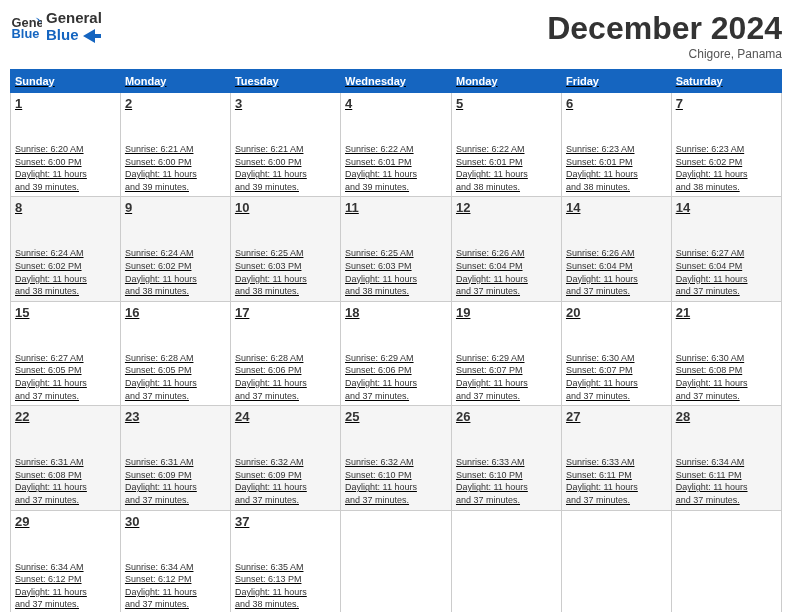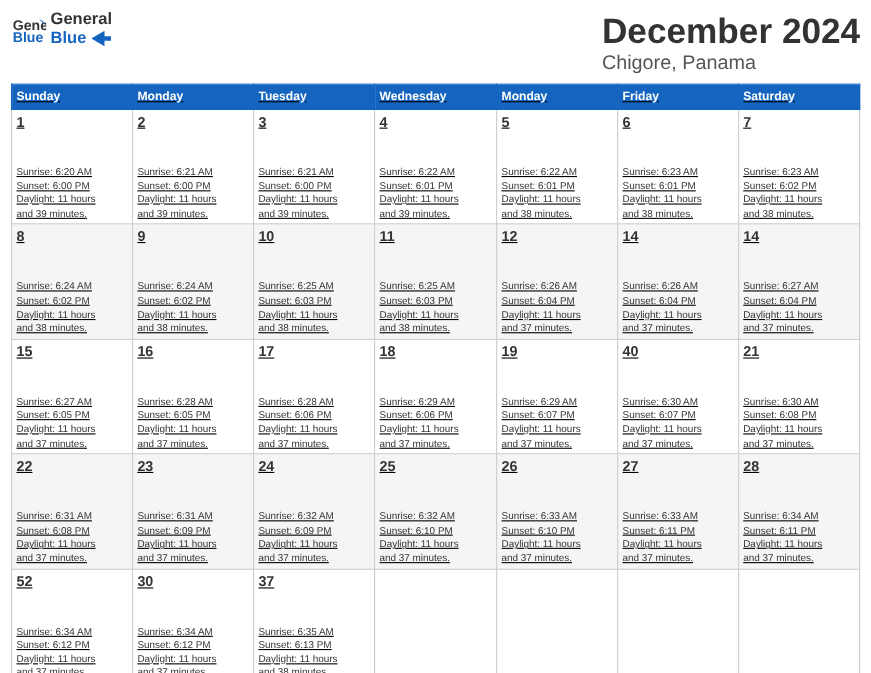--- a/index.html
+++ b/index.html
@@ -25,28 +25,29 @@
     .logo {
       display: flex;
       align-items: center;
       gap: 4px;
     }
     .logo-icon {
       width: 32px;
       height: 32px;
     }
     .title-block {
+      text-align: right;
     }
     .month-title {
       font-size: 32px;
       font-weight: bold;
       color: #333;
     }
     .location {
-      font-size: 18px;
+      font-size: 12px;
       color: #555;
     }
     .calendar {
       width: 100%;
       border-collapse: collapse;
       font-size: 9.5px;
       text-decoration: underline;
     }
     .calendar th {
       background: #1565c0;
@@ -198,21 +199,21 @@
           </td>
           <td>
             <div class="day-number">18</div>
             <div class="day-info">Sunrise: 6:29 AM<br>Sunset: 6:06 PM<br>Daylight: 11 hours<br>and 37 minutes.</div>
           </td>
           <td>
             <div class="day-number">19</div>
             <div class="day-info">Sunrise: 6:29 AM<br>Sunset: 6:07 PM<br>Daylight: 11 hours<br>and 37 minutes.</div>
           </td>
           <td>
-            <div class="day-number">40</div>
+            <div class="day-number">20</div>
             <div class="day-info">Sunrise: 6:30 AM<br>Sunset: 6:07 PM<br>Daylight: 11 hours<br>and 37 minutes.</div>
           </td>
           <td>
             <div class="day-number">21</div>
             <div class="day-info">Sunrise: 6:30 AM<br>Sunset: 6:08 PM<br>Daylight: 11 hours<br>and 37 minutes.</div>
           </td>
         </tr>
         <tr>
           <td>
             <div class="day-number">22</div>
@@ -238,21 +239,21 @@
             <div class="day-number">27</div>
             <div class="day-info">Sunrise: 6:33 AM<br>Sunset: 6:11 PM<br>Daylight: 11 hours<br>and 37 minutes.</div>
           </td>
           <td>
             <div class="day-number">28</div>
             <div class="day-info">Sunrise: 6:34 AM<br>Sunset: 6:11 PM<br>Daylight: 11 hours<br>and 37 minutes.</div>
           </td>
         </tr>
         <tr>
           <td>
-            <div class="day-number">52</div>
+            <div class="day-number">29</div>
             <div class="day-info">Sunrise: 6:34 AM<br>Sunset: 6:12 PM<br>Daylight: 11 hours<br>and 37 minutes.</div>
           </td>
           <td>
             <div class="day-number">30</div>
             <div class="day-info">Sunrise: 6:34 AM<br>Sunset: 6:12 PM<br>Daylight: 11 hours<br>and 37 minutes.</div>
           </td>
           <td>
             <div class="day-number">37</div>
             <div class="day-info">Sunrise: 6:35 AM<br>Sunset: 6:13 PM<br>Daylight: 11 hours<br>and 38 minutes.</div>
           </td>

